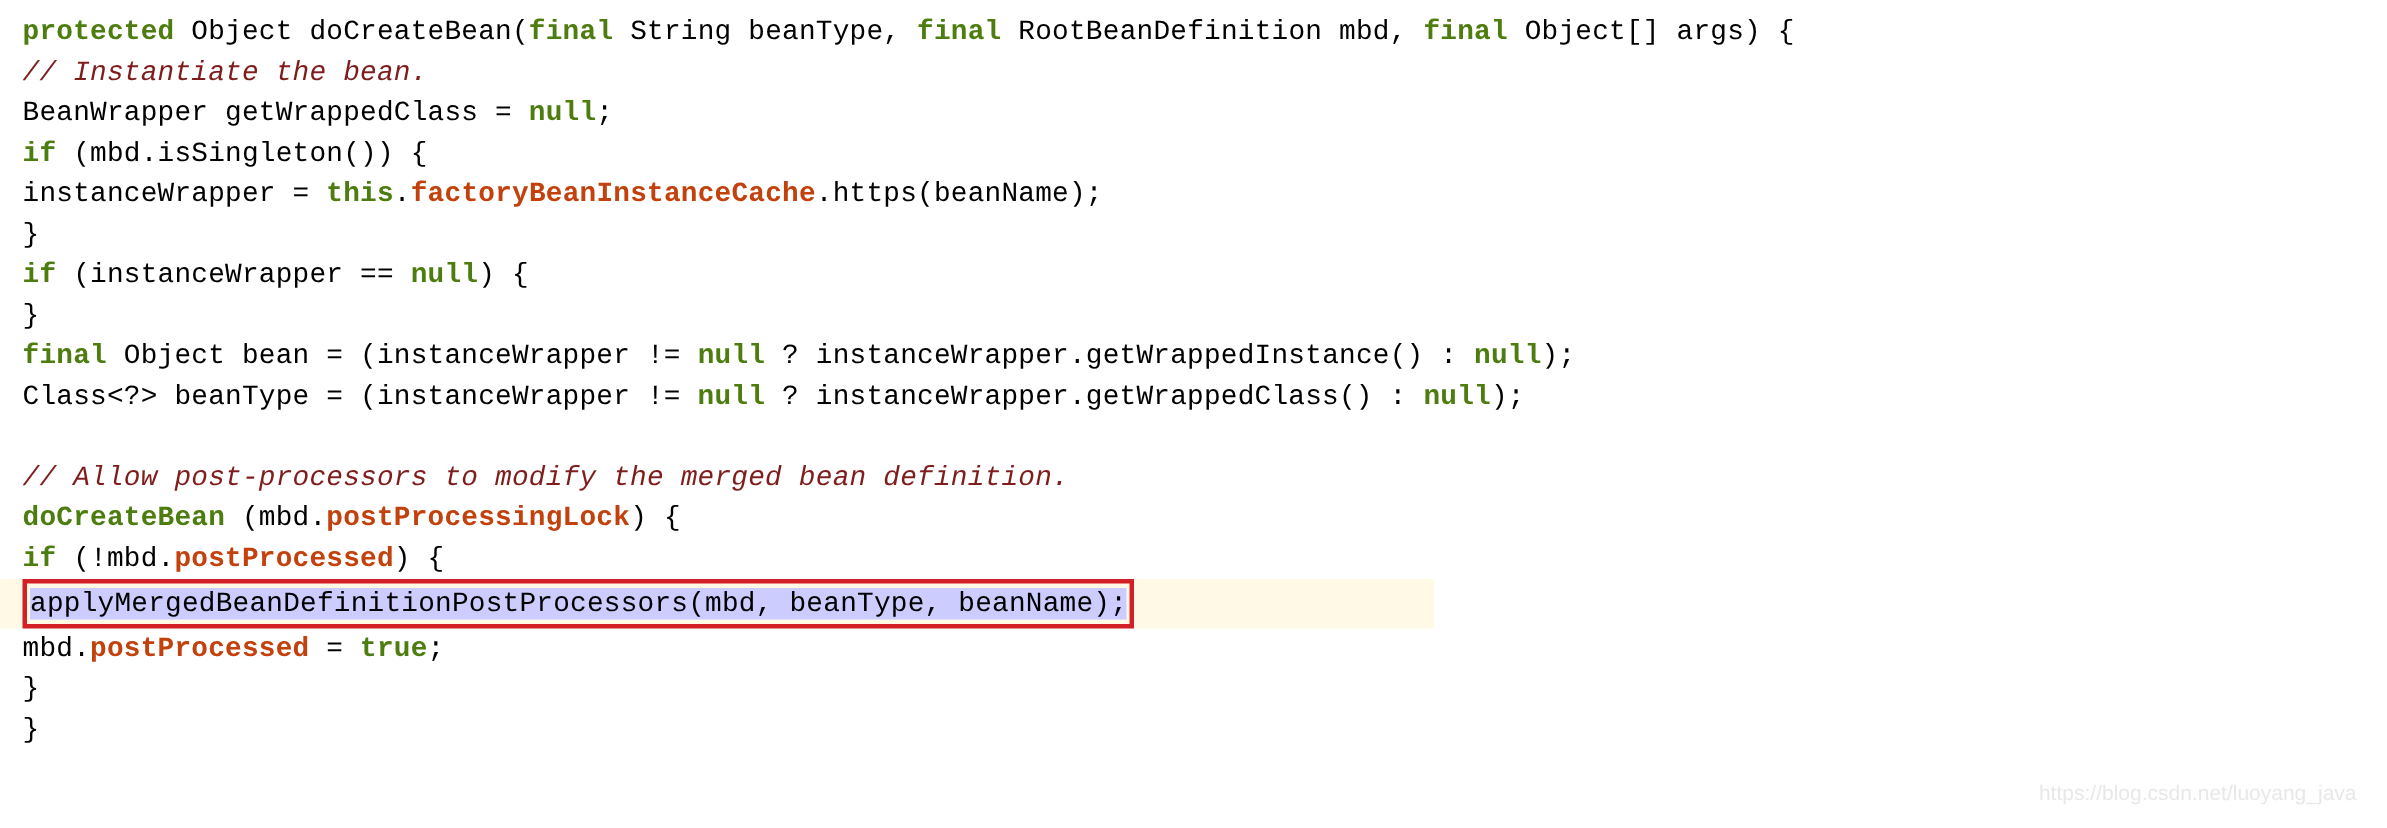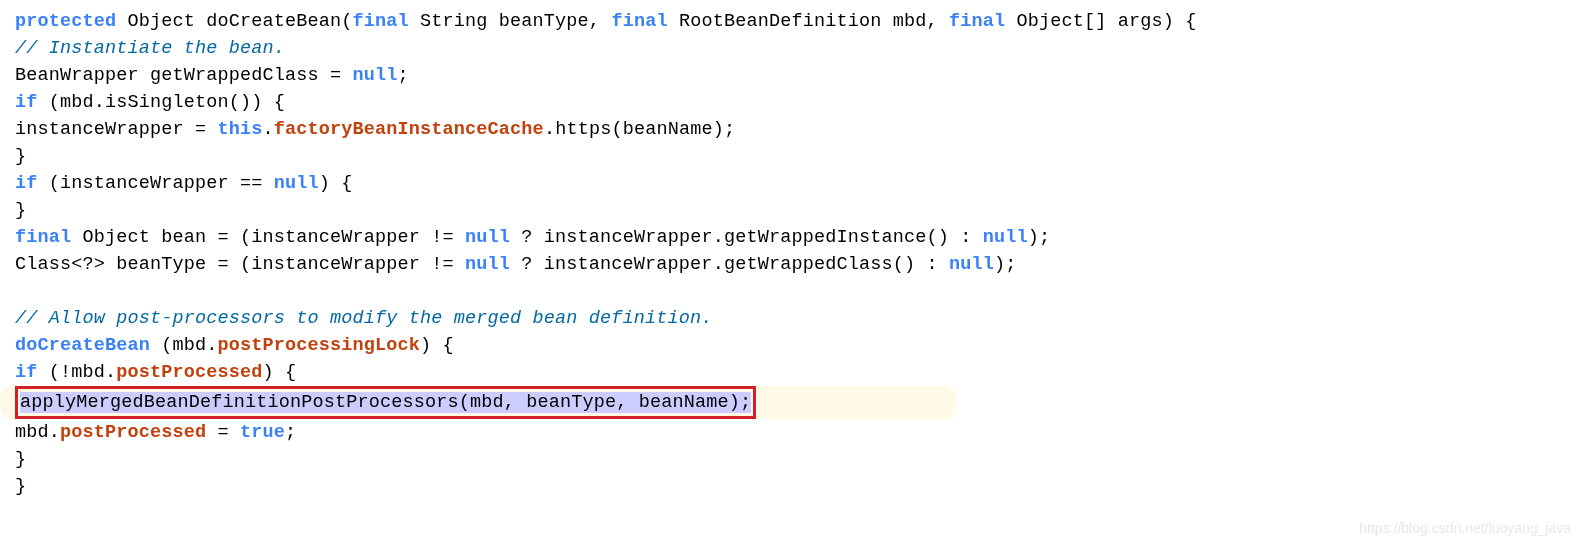--- a/index.html
+++ b/index.html
@@ -6,30 +6,29 @@
     margin: 0;
     padding: 8px 15px;
     font-family: "Consolas", "Monaco", "Courier New", monospace;
     font-size: 18.5px;
     line-height: 27px;
     background: #ffffff;
     color: #000000;
     white-space: nowrap;
     letter-spacing: 0.15px;
   }
-  .kw { color: #3b82f6; font-weight: bold; }
-  .cm { color: #0369a1; font-style: italic; }
+  .kw { color: #4d7c0f; font-weight: bold; }
+  .cm { color: #7f1d1d; font-style: italic; }
   .mb { color: #c2410c; font-weight: bold; }
   .hl-line {
     background: #FFF9E6;
     display: inline-block;
     margin-left: -15px;
     padding-left: 15px;
     padding-right: 200px;
-    border-radius: 13px;
   }
   .sel {
     background: #CCCCFF;
   }
   .box {
     display: inline-block;
     border: 3px solid #D22027;
     padding: 0 2px;
   }
   .box .cell {

